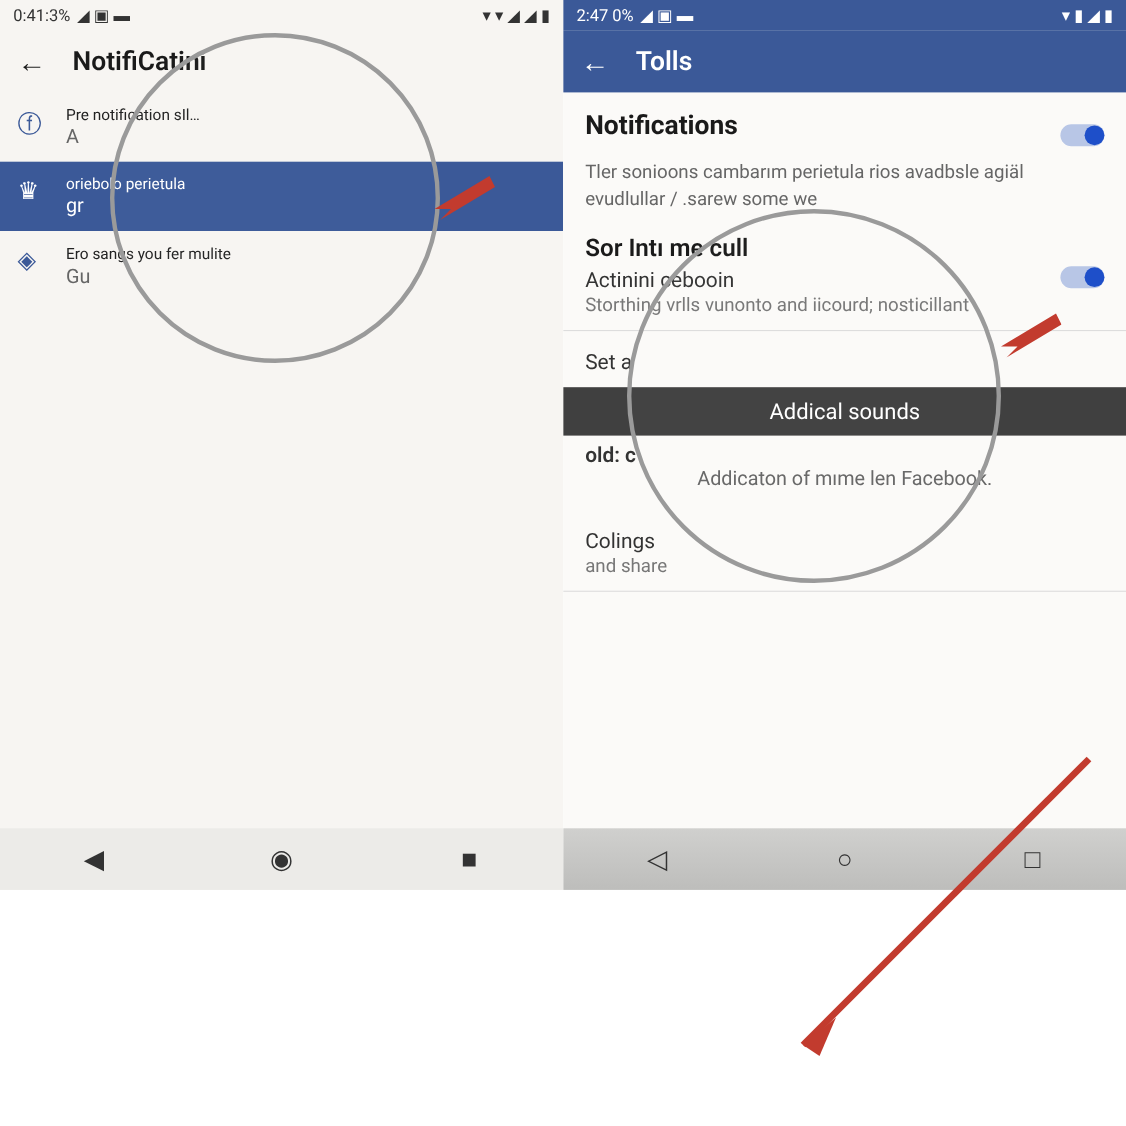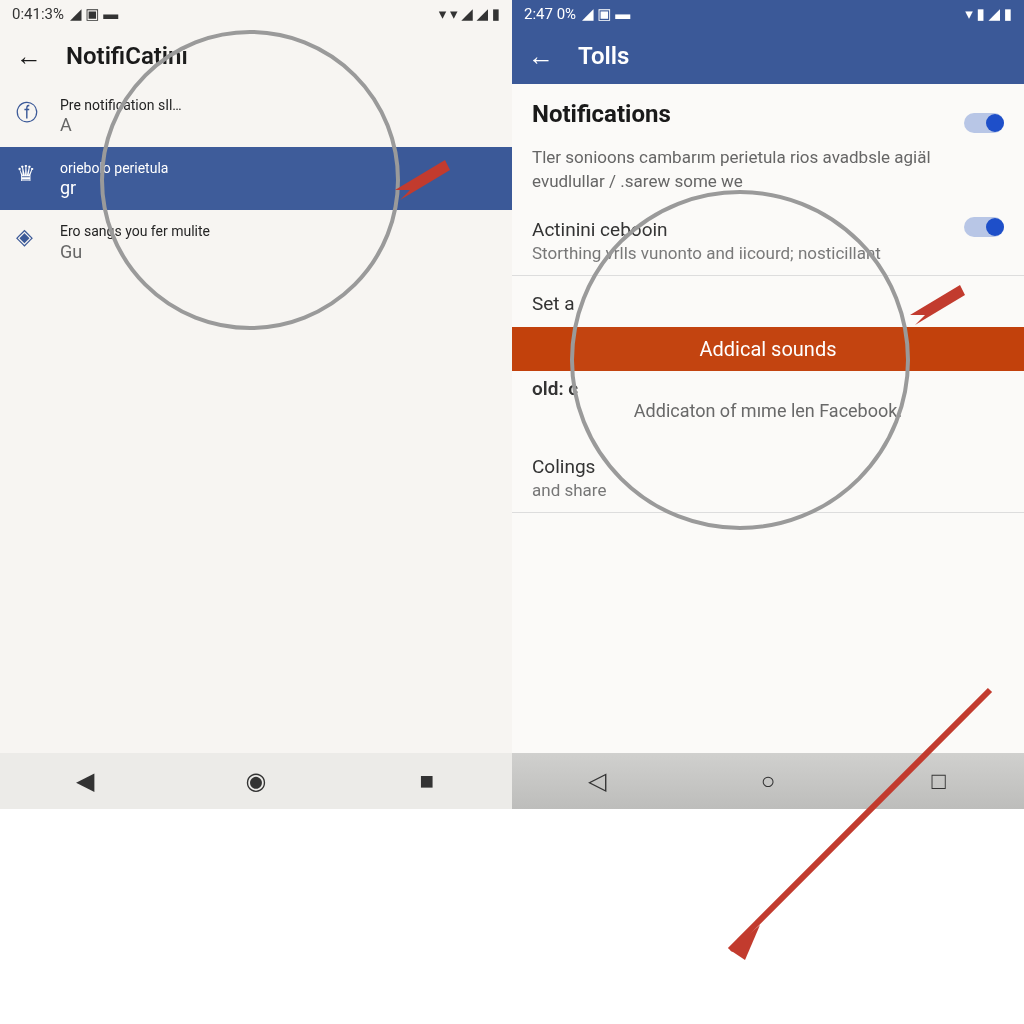--- a/index.html
+++ b/index.html
@@ -34,21 +34,21 @@
   .list-item.selected .primary, .list-item.selected .secondary { color: #fff; }
 
   
   .content { padding: 16px 20px; }
   .section-row { display: flex; justify-content: space-between; align-items: center; }
   .section-title { font-size: 24px; font-weight: 700; color: #1a1a1a; margin-bottom: 18px; }
   .section-desc { font-size: 17px; color: #666; line-height: 1.4; margin-bottom: 20px; }
   .sub-title { font-size: 22px; font-weight: 600; color: #1a1a1a; margin-top: 10px; }
   .sub-sub { font-size: 19px; color: #333; margin-top: 4px; }
   .sub-desc { font-size: 17px; color: #777; margin-top: 2px; }
-  .highlight-row { background: #c2410c; color: #fff; font-size: 20px; padding: 10px 0; text-align: center; margin: 12px -20px 6px -20px; }
+  .highlight-row { background: #404040; color: #fff; font-size: 20px; padding: 10px 0; text-align: center; margin: 12px -20px 6px -20px; }
   .after-highlight { font-size: 18px; color: #666; text-align: center; margin-bottom: 34px; }
   .divider { border-top: 1px solid #ddd; margin: 12px -20px; }
   .toggle { width: 40px; height: 20px; border-radius: 10px; background: #b8c6e6; position: relative; }
   .toggle::after { content: ""; width: 18px; height: 18px; border-radius: 50%; background: #1e4fc9; position: absolute; right: 0; top: 1px; }
 
   
   .lens { position: absolute; border: 4px solid #9a9a9a; border-radius: 50%; pointer-events: none; background: rgba(255,255,255,0.02); }
   .lens.left { width: 300px; height: 300px; left: 100px; top: 30px; }
   .lens.right { width: 340px; height: 340px; left: 570px; top: 190px; }
 
@@ -127,20 +127,21 @@
     <span class="title">Tolls</span>
   </div>
 
   <div class="content">
     <div class="section-row">
       <div class="section-title">Notifications</div>
       <div class="toggle"></div>
     </div>
     <div class="section-desc">Tler sonioons cambarım perietula rios avadbsle agiäl evudlullar / .sarew some we</div>
 
+    <div class="sub-title">Sor Intı me cull</div>
     <div class="section-row">
       <div class="sub-sub">Actinini cebooin</div>
       <div class="toggle"></div>
     </div>
     <div class="sub-desc">Storthing vrlls vunonto and iicourd; nosticillant</div>
     <div class="divider"></div>
 
     <div style="display:flex; align-items:center; gap:8px;">
       <span class="sub-sub">Set a</span>
     </div>

